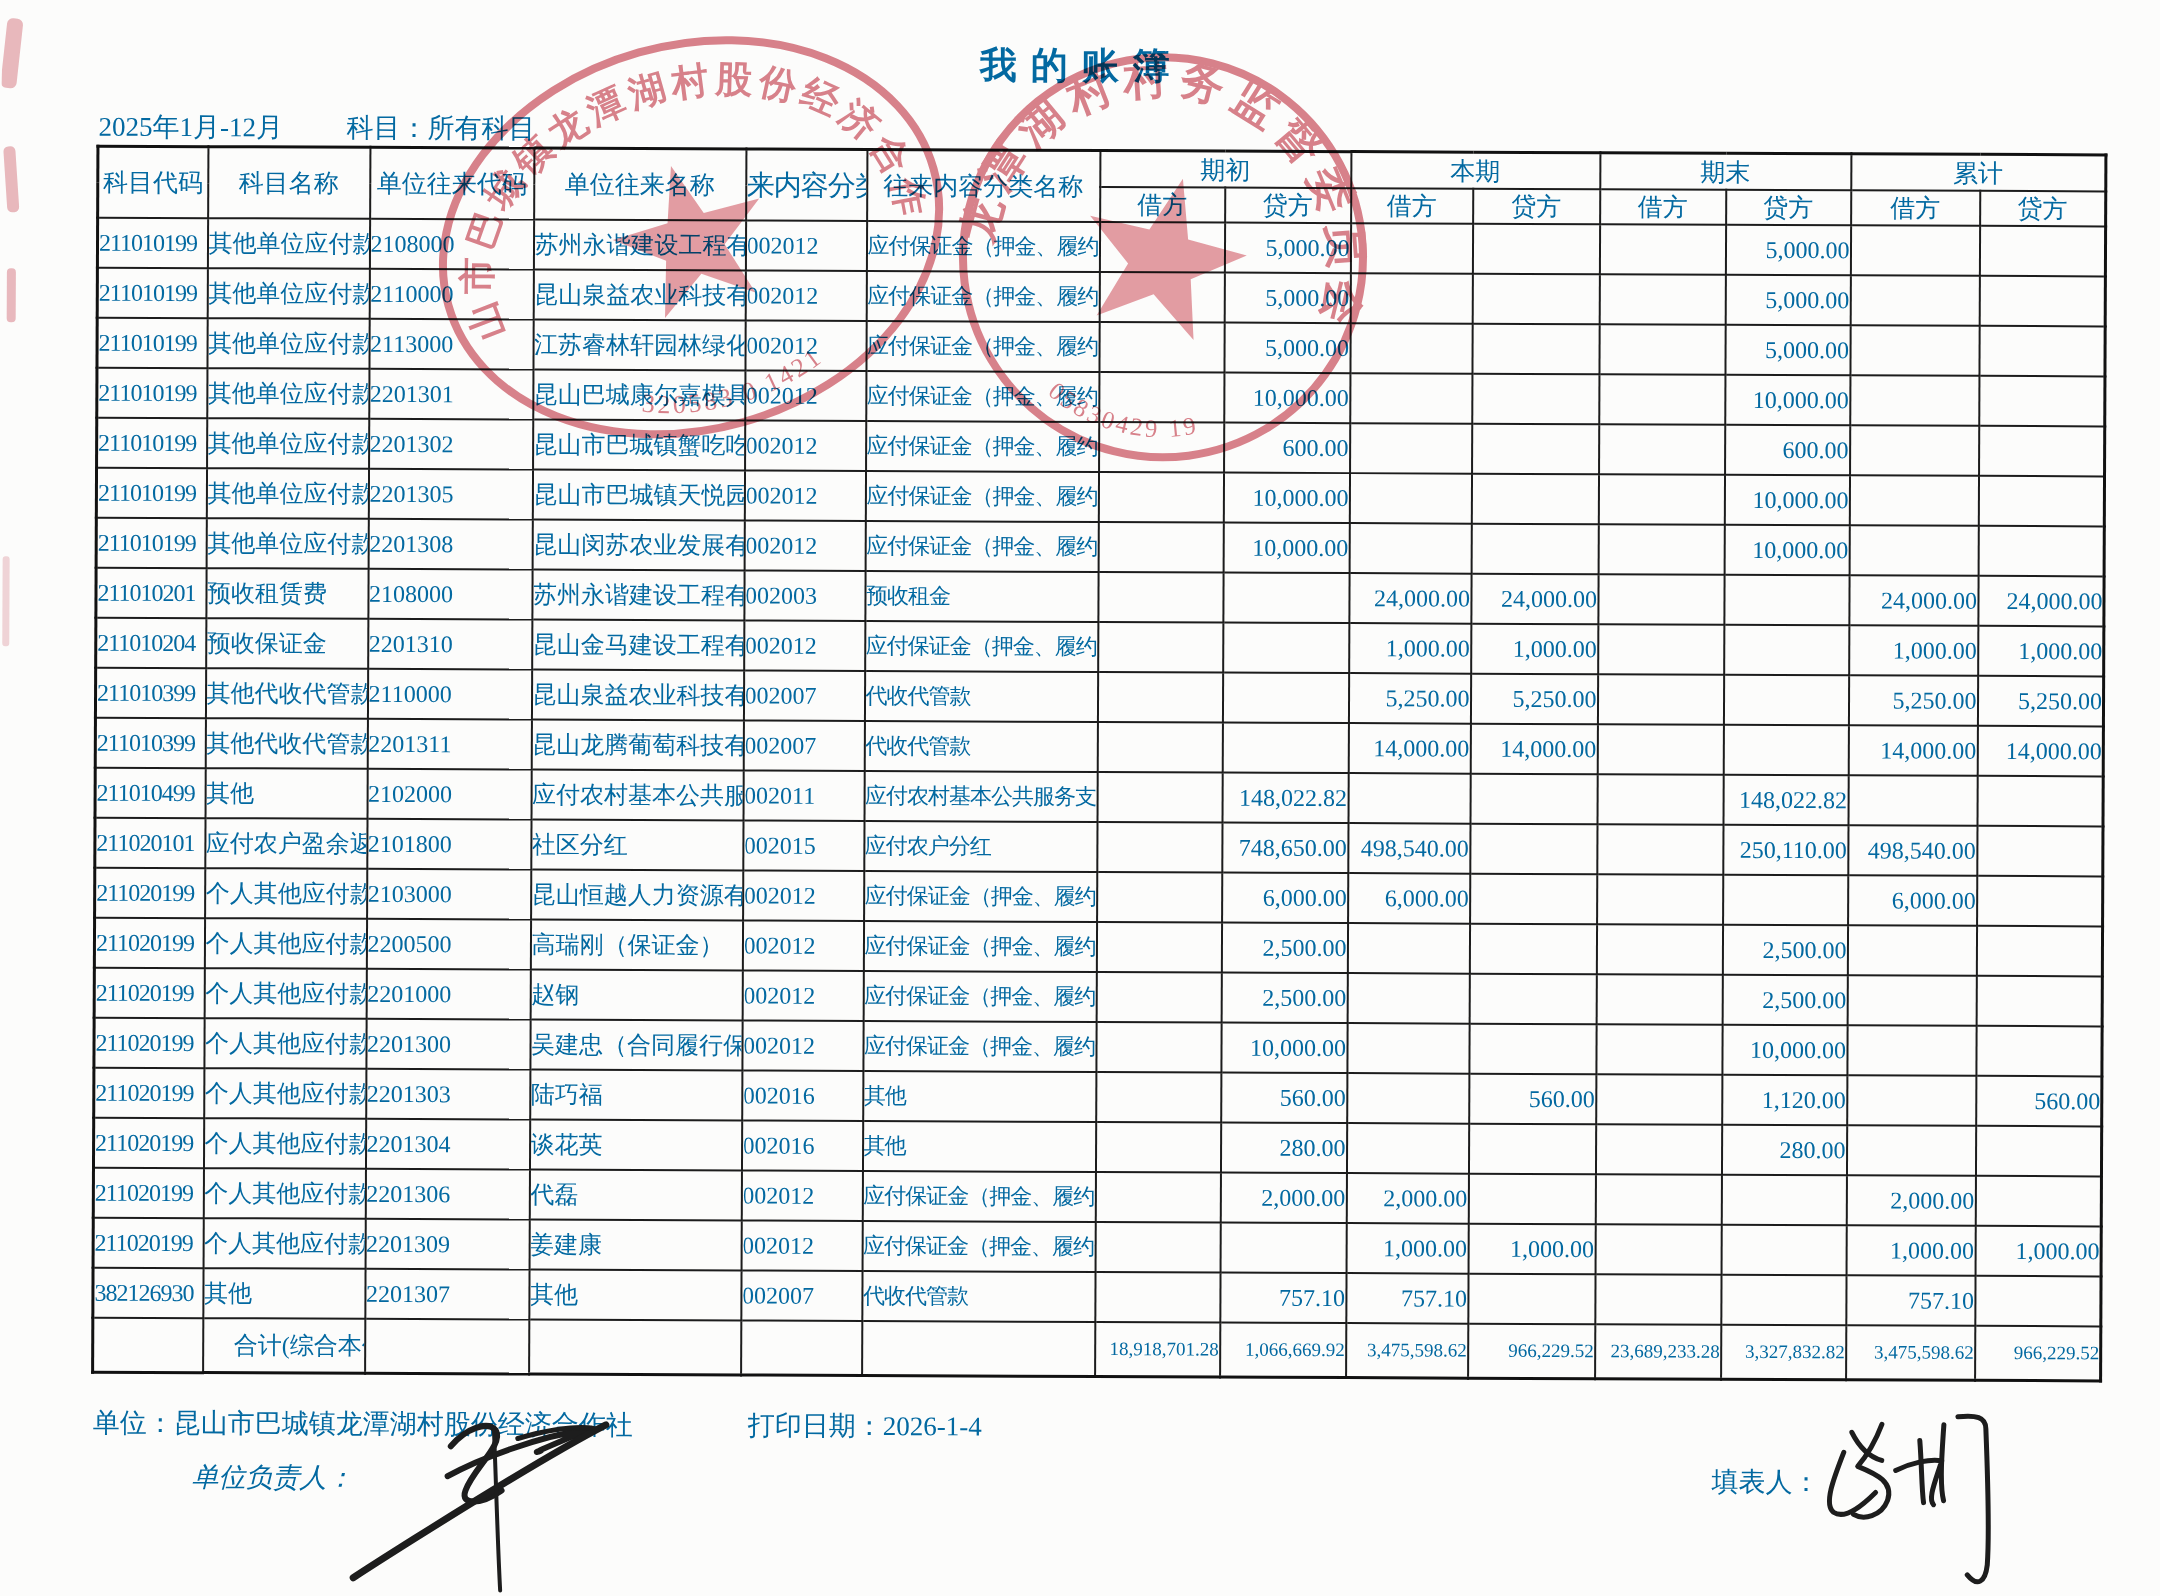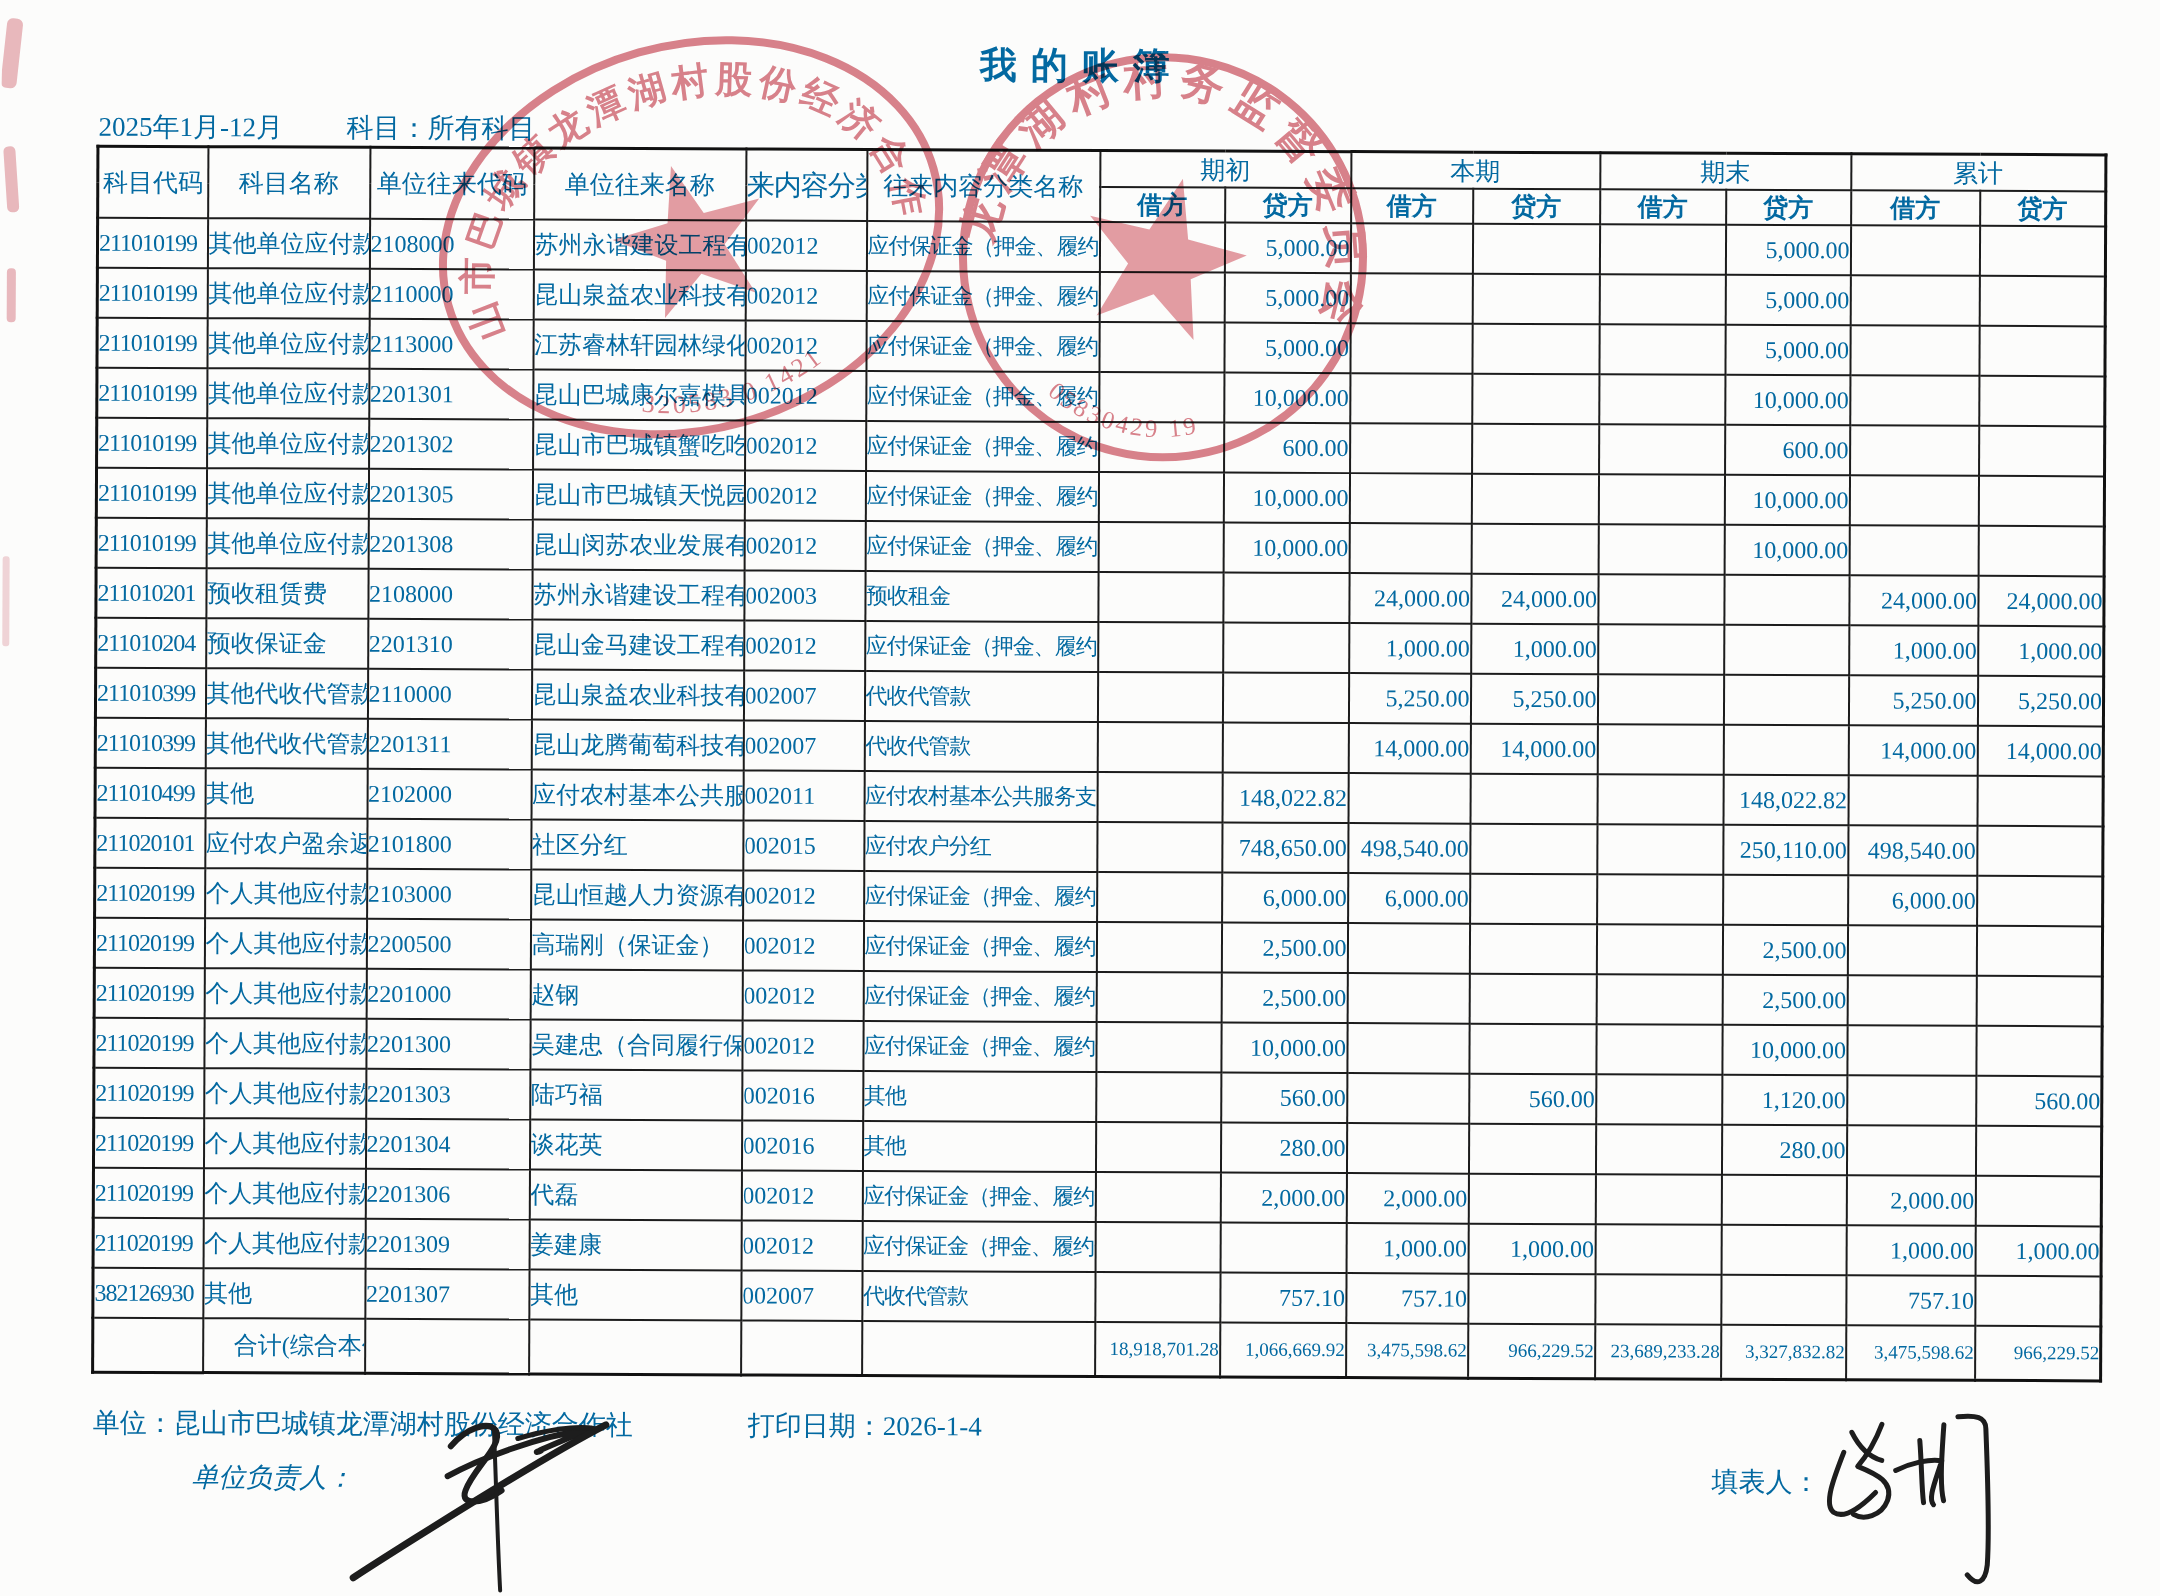--- a/index.html
+++ b/index.html
@@ -13,21 +13,21 @@
   .meta.period{left:97px;}
   .meta.subject{left:345px;}
 
   table.ledger{position:absolute;left:95px;top:148px;width:2008px;
                border-collapse:collapse;table-layout:fixed;}
   table.ledger th,table.ledger td{border:2px solid #1c1c1c;overflow:hidden;
                white-space:nowrap;font-weight:normal;padding:0;}
   table.ledger{border:3px solid #111;}
   thead th{font-weight:bold;font-size:25px;text-align:center;}
   tr.grp th{height:34px;}
-  tr.sub th{height:32px;font-weight:bold;}
+  tr.sub th{height:32px;}
   tbody td{height:48px;font-size:24px;vertical-align:middle;}
   td.t{text-align:left;}
   td.c0{padding-left:2px;letter-spacing:-1px;}
   td.c1{padding-left:4px;}
   td.c2{padding-left:7px;}
   td.c3{padding-left:6px;}
   td.c4{padding-left:7px;border-radius:25px;}
   td.c5{padding-left:8px;font-size:22px;letter-spacing:-1px;}
   td.num{text-align:right;padding-right:9px;font-variant-numeric:tabular-nums;}
   tr.totals td{height:52px;font-size:19px;}

